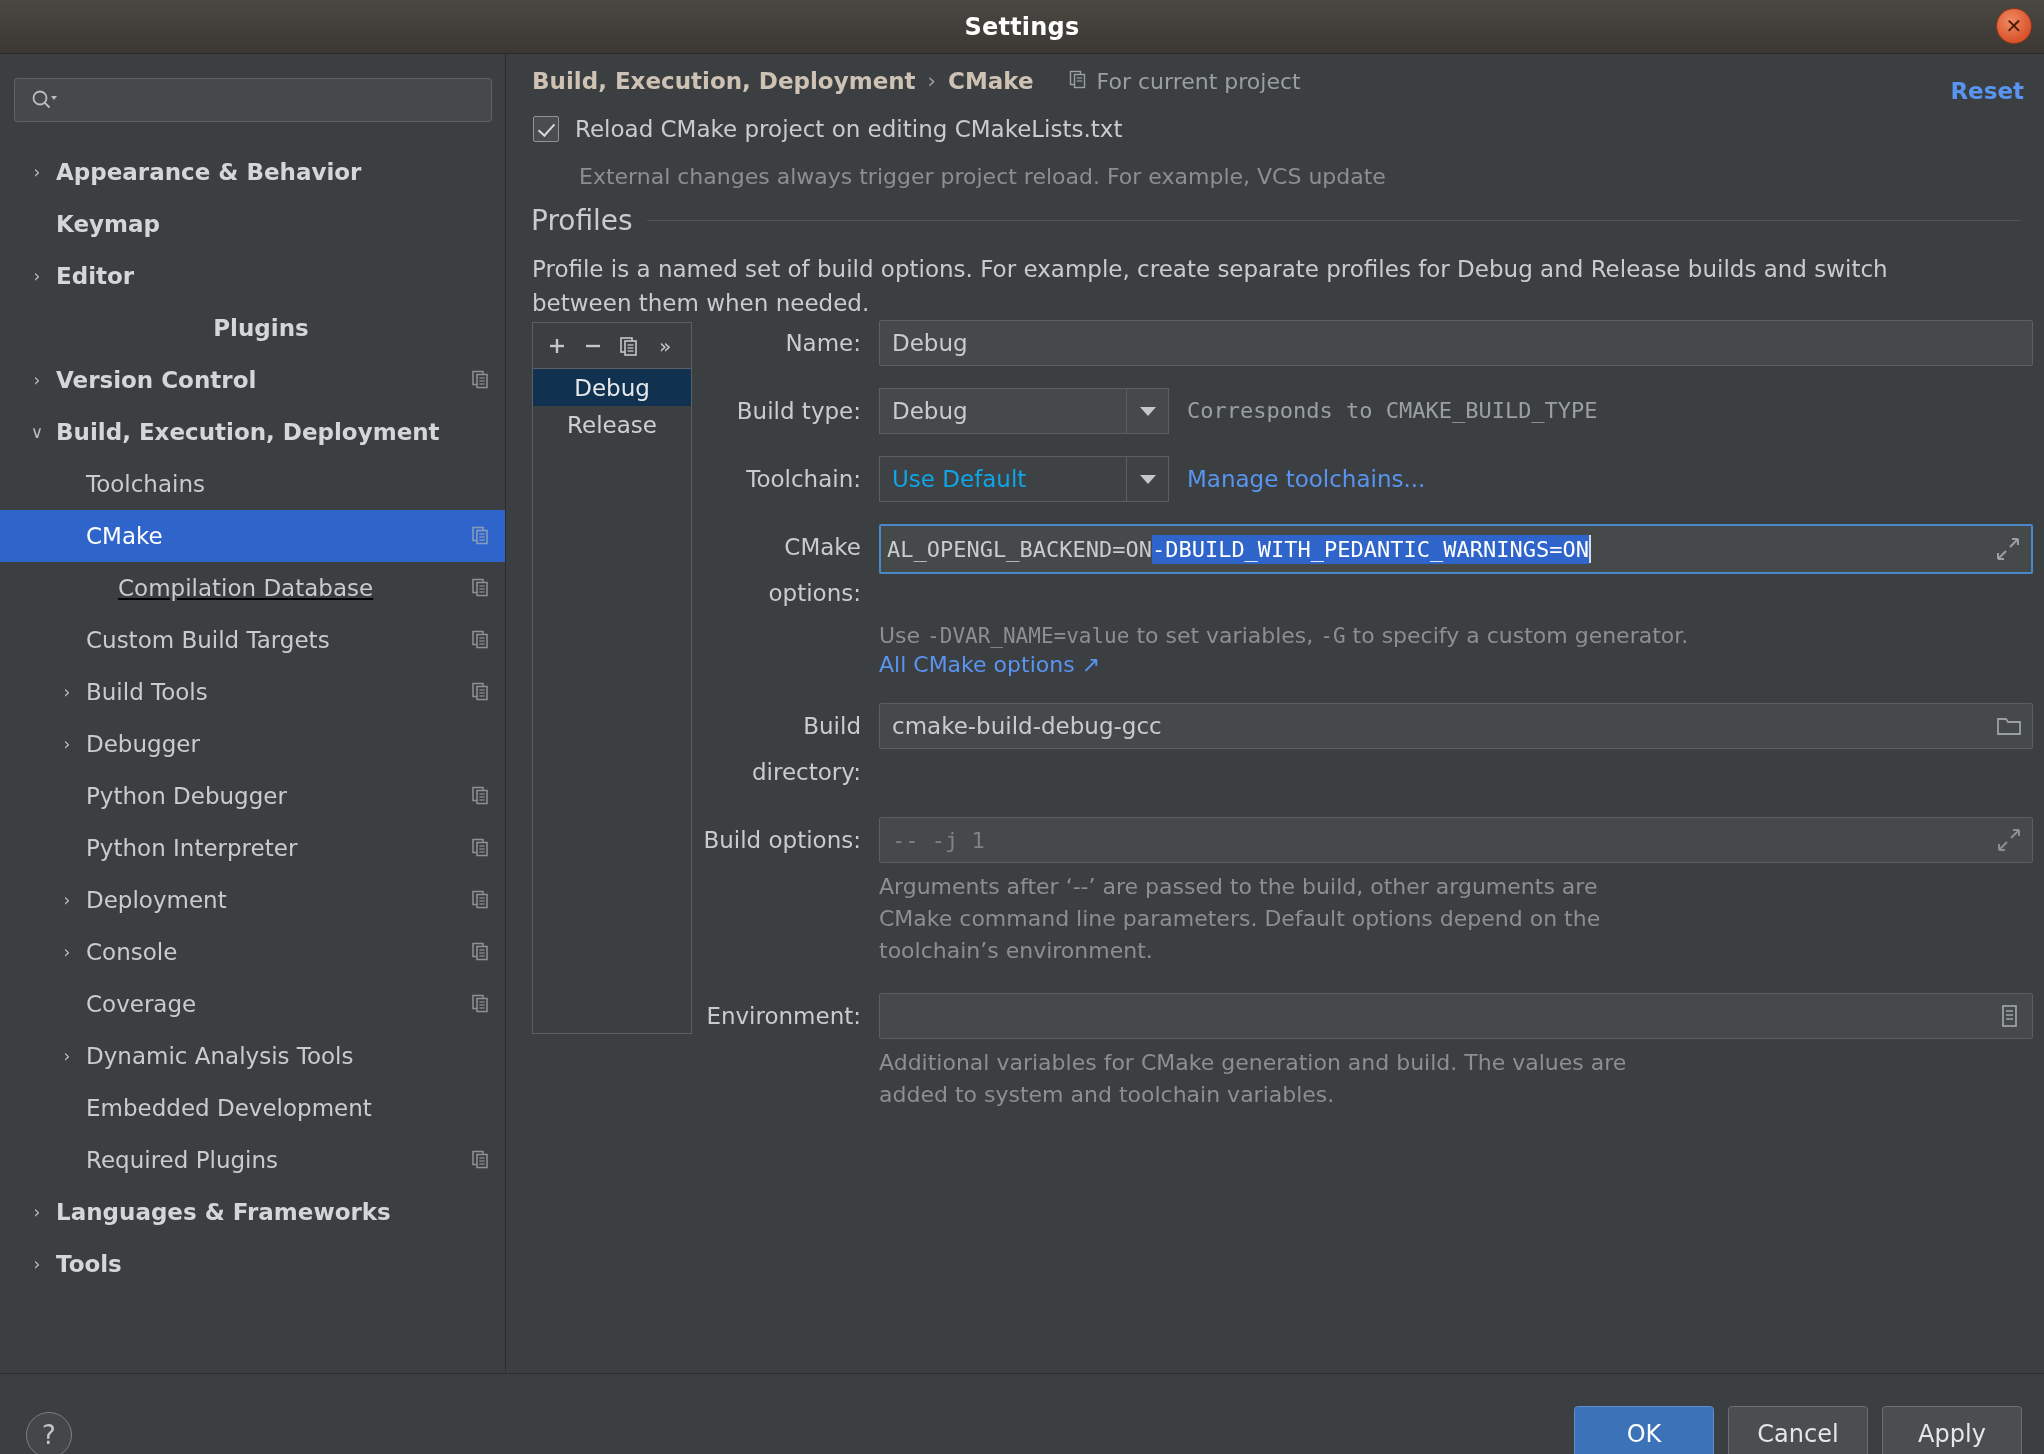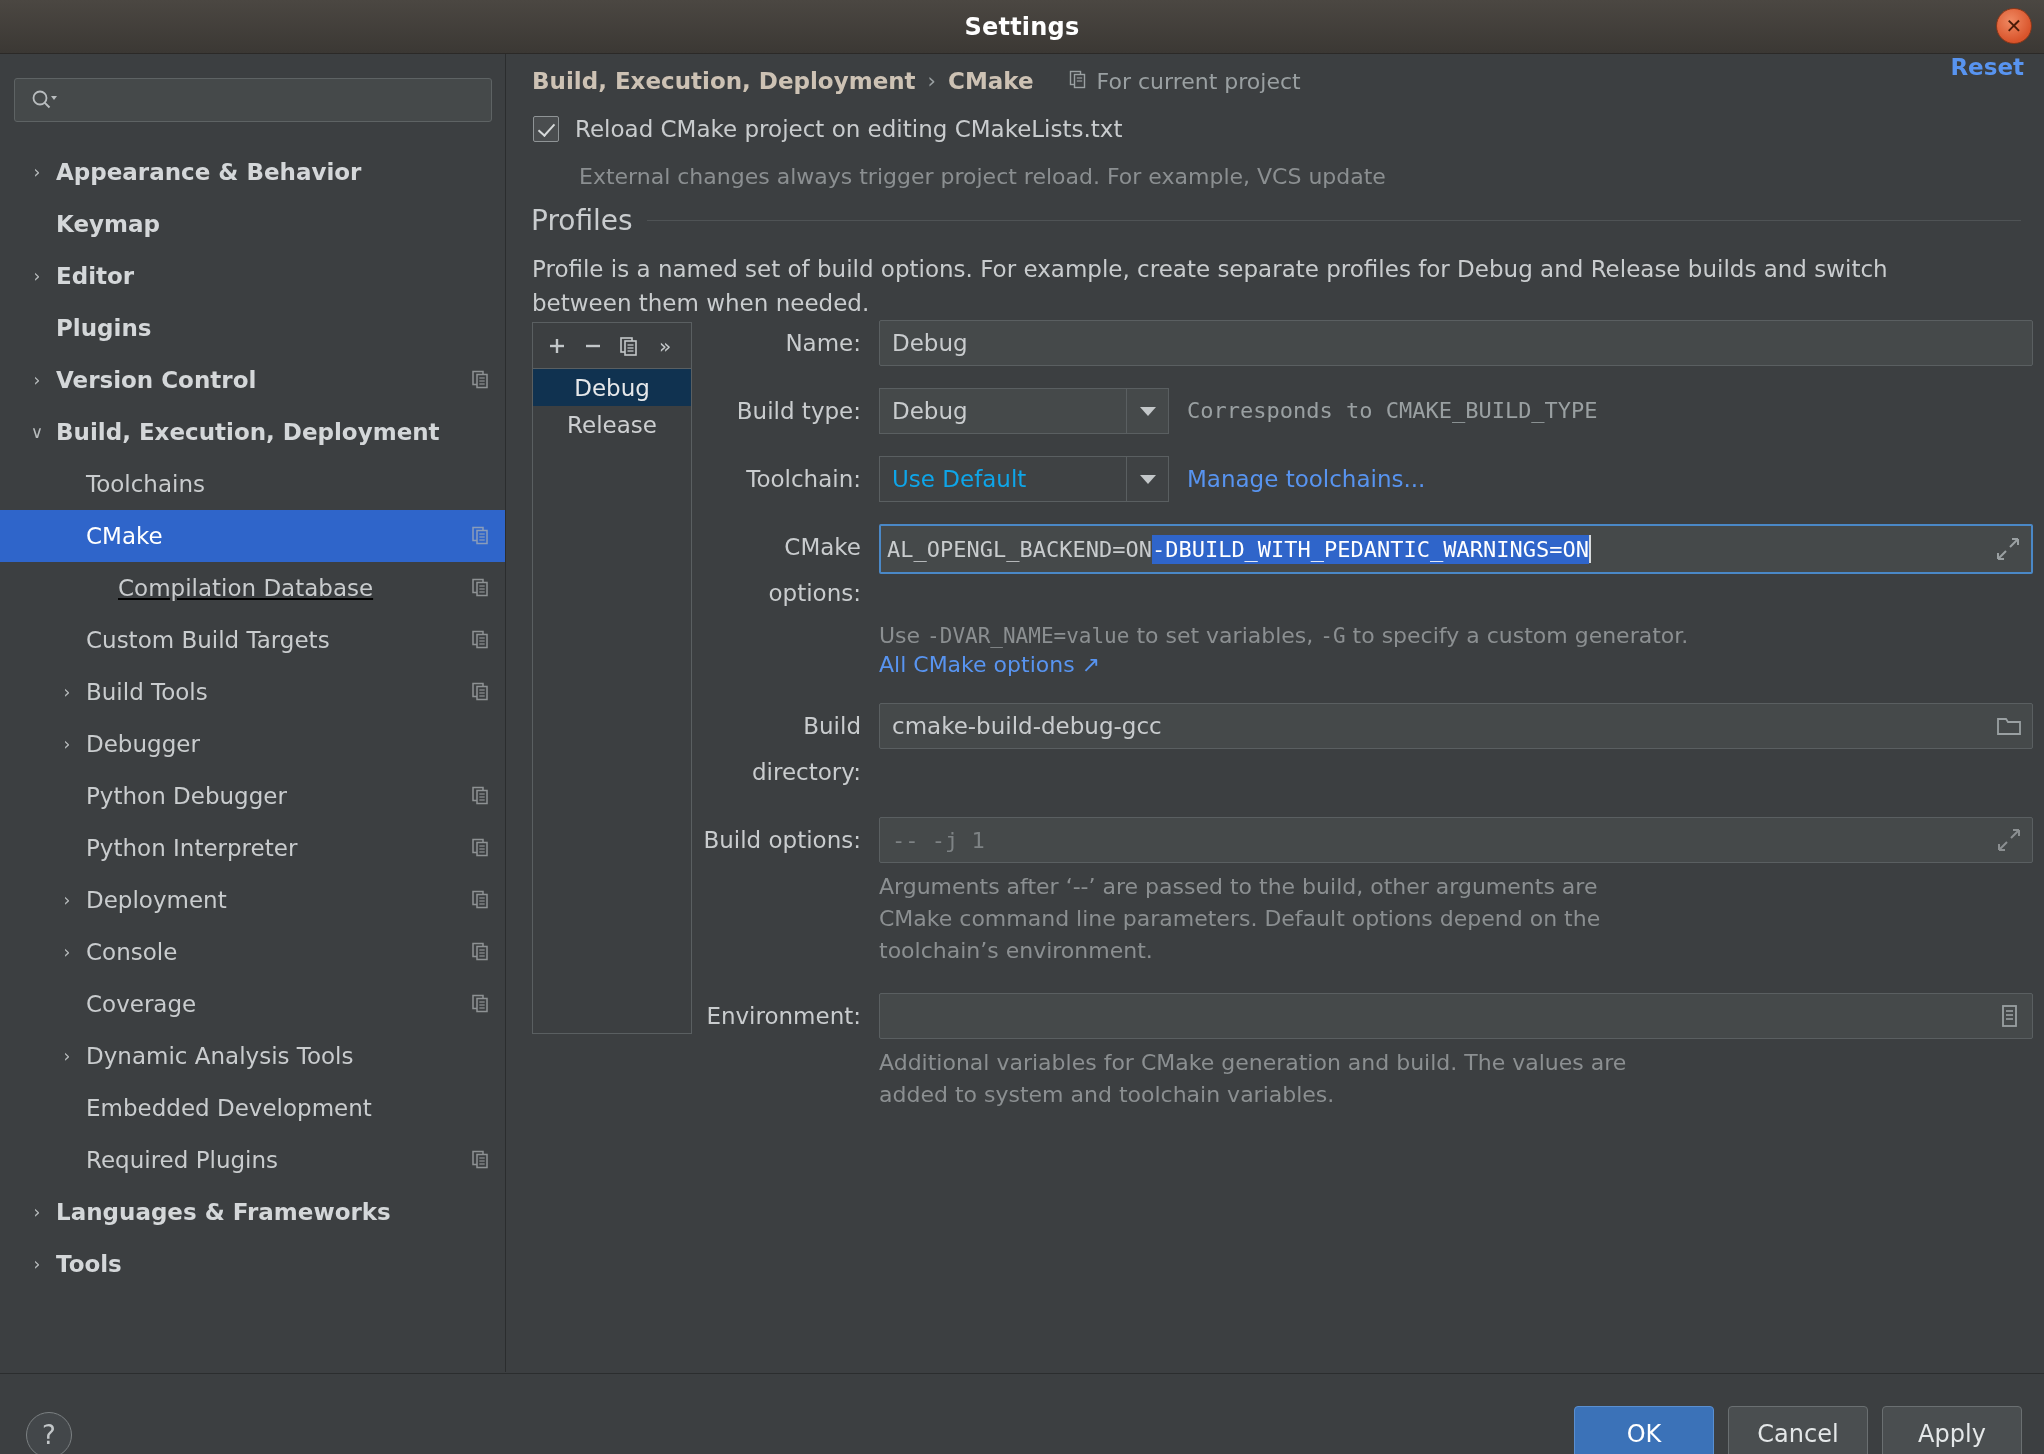--- a/index.html
+++ b/index.html
@@ -82,21 +82,21 @@
     position: absolute; left: 25px; top: 14px;
     display: flex; align-items: center; gap: 12px;
   }
   .bc-part { font-size: 23px; font-weight: bold; color: #cdc2b4; }
   .bc-sep { font-size: 21px; color: #9aa0a2; }
   .bc-scope {
     display: flex; align-items: center; gap: 9px;
     margin-left: 22px; font-size: 22px; color: #9aa0a2;
   }
   .reset-link {
-    position: absolute; right: 20px; top: 0;
+    position: absolute; right: 20px; top: 24px;
     font-size: 23px; font-weight: bold; color: #5894f0; cursor: pointer;
   }
 
   .checkrow {
     position: absolute; left: 26px; top: 62px;
     display: flex; align-items: center; gap: 16px;
   }
   .checkbox {
     width: 26px; height: 26px; border: 1px solid #8f9496; border-radius: 2px;
     background: #4a4d4f; position: relative; flex: 0 0 26px;
@@ -261,21 +261,21 @@
           <span class="tree-label" style="margin-left: 8px;">Appearance &amp; Behavior</span>
         </div>
         <div class="tree-row bold" style="padding-left: 26px;">
           <span class="tree-arrow"></span>
           <span class="tree-label" style="margin-left: 8px;">Keymap</span>
         </div>
         <div class="tree-row bold" style="padding-left: 26px;">
           <span class="tree-arrow">›</span>
           <span class="tree-label" style="margin-left: 8px;">Editor</span>
         </div>
-        <div class="tree-row bold" style="padding-left: 26px;">
+        <div class="tree-row bold" style=" justify-content: center;">
           <span class="tree-arrow"></span>
           <span class="tree-label" style="margin-left: 8px;">Plugins</span>
         </div>
         <div class="tree-row bold" style="padding-left: 26px;">
           <span class="tree-arrow">›</span>
           <span class="tree-label" style="margin-left: 8px;">Version Control</span>
           <span class="copy-badge"><svg width="22" height="22" viewBox="0 0 22 22">
               <rect x="3" y="2.5" width="10" height="13" fill="none" stroke="#aeb3b5" stroke-width="1.5"></rect>
               <rect x="7" y="5.5" width="10" height="13" fill="#3c3f41" stroke="#aeb3b5" stroke-width="1.5"></rect>
               <line x1="9.3" y1="9" x2="14.7" y2="9" stroke="#aeb3b5" stroke-width="1.2"></line>

